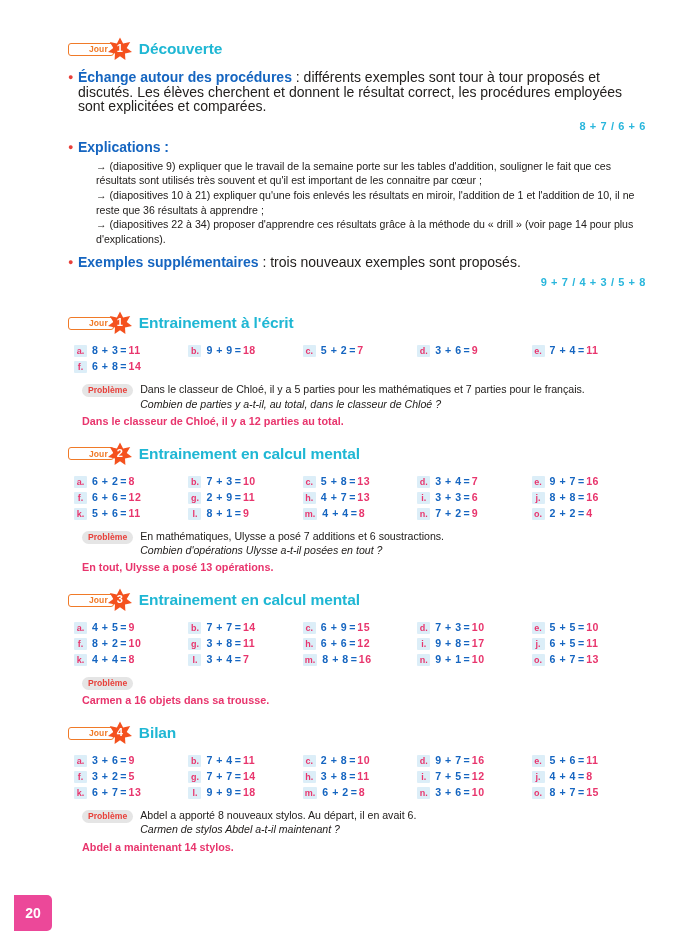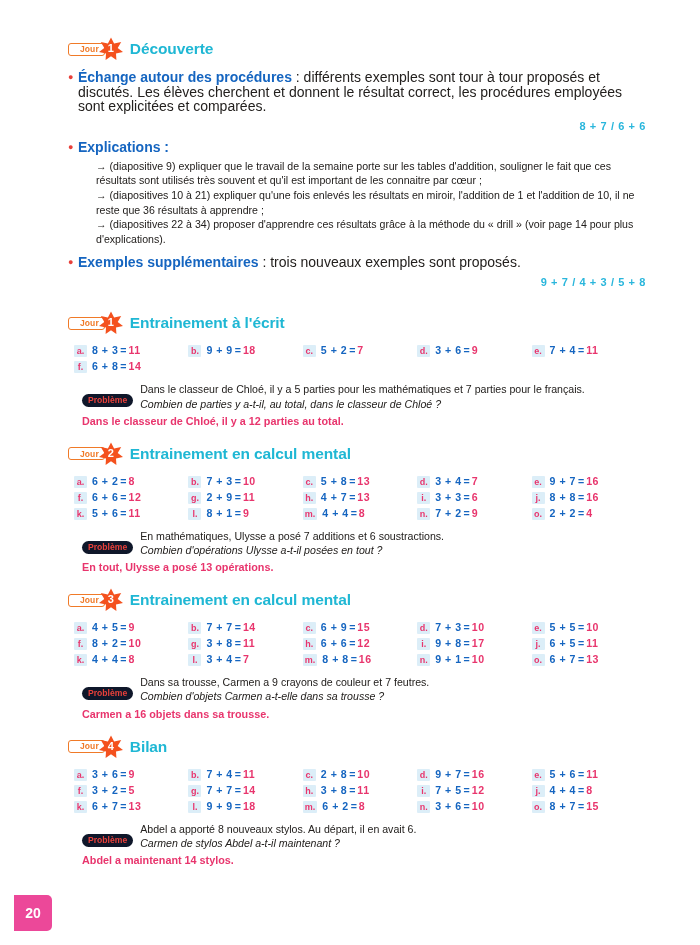--- a/index.html
+++ b/index.html
@@ -33,21 +33,21 @@
   .day-head {
     display: flex;
     align-items: center;
     margin: 0 0 8px 0;
   }
   .jour-badge {
     position: relative;
     display: inline-flex;
     align-items: center;
     height: 13px;
-    padding: 0 5px 0 11px;
+    padding: 0 5px 0 20px;
     border: 1.2px solid #F07A28;
     border-radius: 3px;
     color: #F07A28;
     font-size: 8.5px;
     font-weight: bold;
     letter-spacing: 0.1px;
     line-height: 1;
     box-sizing: border-box;
     margin-right: -7px;
     text-align: center;
@@ -163,28 +163,28 @@
 
   
   .prob-block {
     margin: 9px 0 0 14px;
   }
   .prob-row {
     display: flex;
     align-items: flex-start;
   }
   .prob-badge {
-    background: #0f172a;
+    background: #e5e5e5;
     color: #E8403A;
     font-weight: bold;
     font-size: 8.6px;
     padding: 2px 6px 2.5px 6px;
     border-radius: 7px;
     line-height: 1;
-    margin-top: 12px;
+    margin-top: 2px;
     flex: none;
     white-space: nowrap;
   }
   .prob-text {
     font-size: 10.6px;
     line-height: 14.2px;
     color: #23201E;
     margin-left: 7px;
   }
   .prob-question {
@@ -543,24 +543,20 @@
           <span class="ex-letter">o.</span>
           <span class="ex-expr">6 + 7</span>
           <span class="ex-eq">=</span>
           <span class="ex-ans">13</span>
         </div>
       </div>
 
     <div class="prob-block">
       <div class="prob-row">
         <span class="prob-badge">Problème</span>
-        <span class="prob-text">
-          <span>Dans sa trousse, Carmen a 9 crayons de couleur et 7 feutres.</span><br>
-          <span class="prob-question">Combien d'objets Carmen a-t-elle dans sa trousse ?</span>
-        </span>
       </div>
       <div class="prob-answer">Carmen a 16 objets dans sa trousse.</div>
     </div>
 
     <div class="sec-gap"></div>
 
     <div class="day-head">
       <span class="jour-badge">Jour</span>
       <span class="star-wrap">
         <svg width="26" height="26" viewBox="0 0 26 26" aria-hidden="true">

